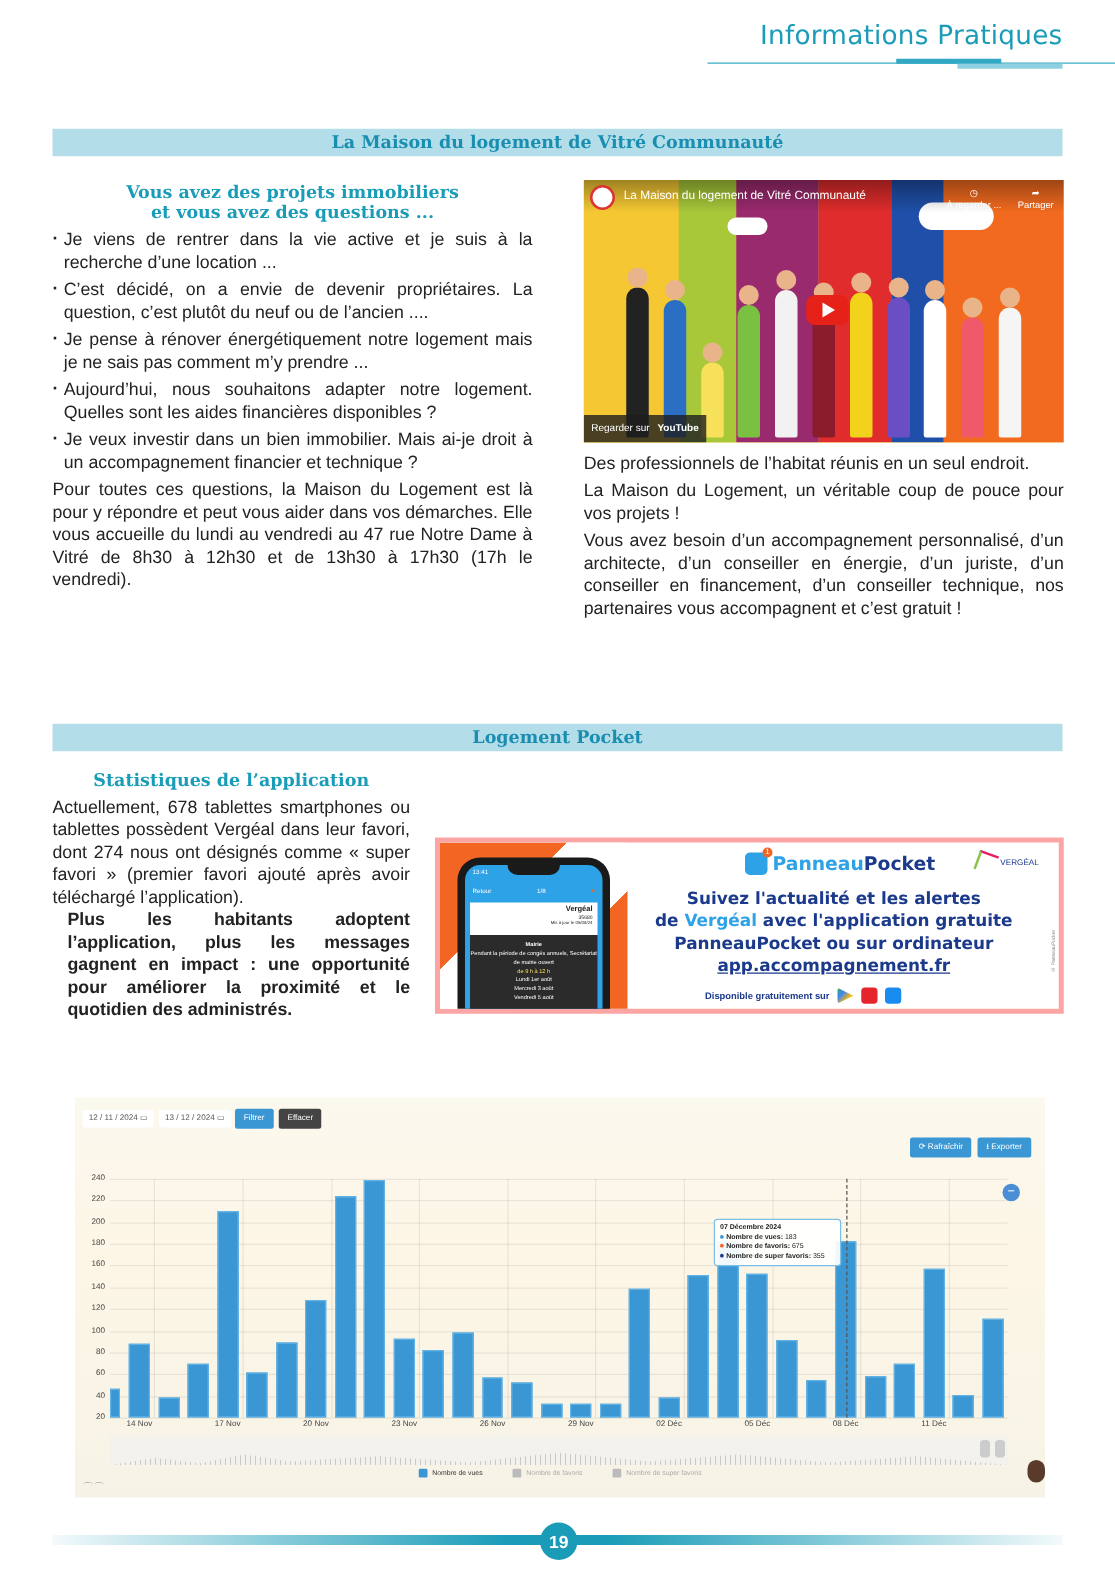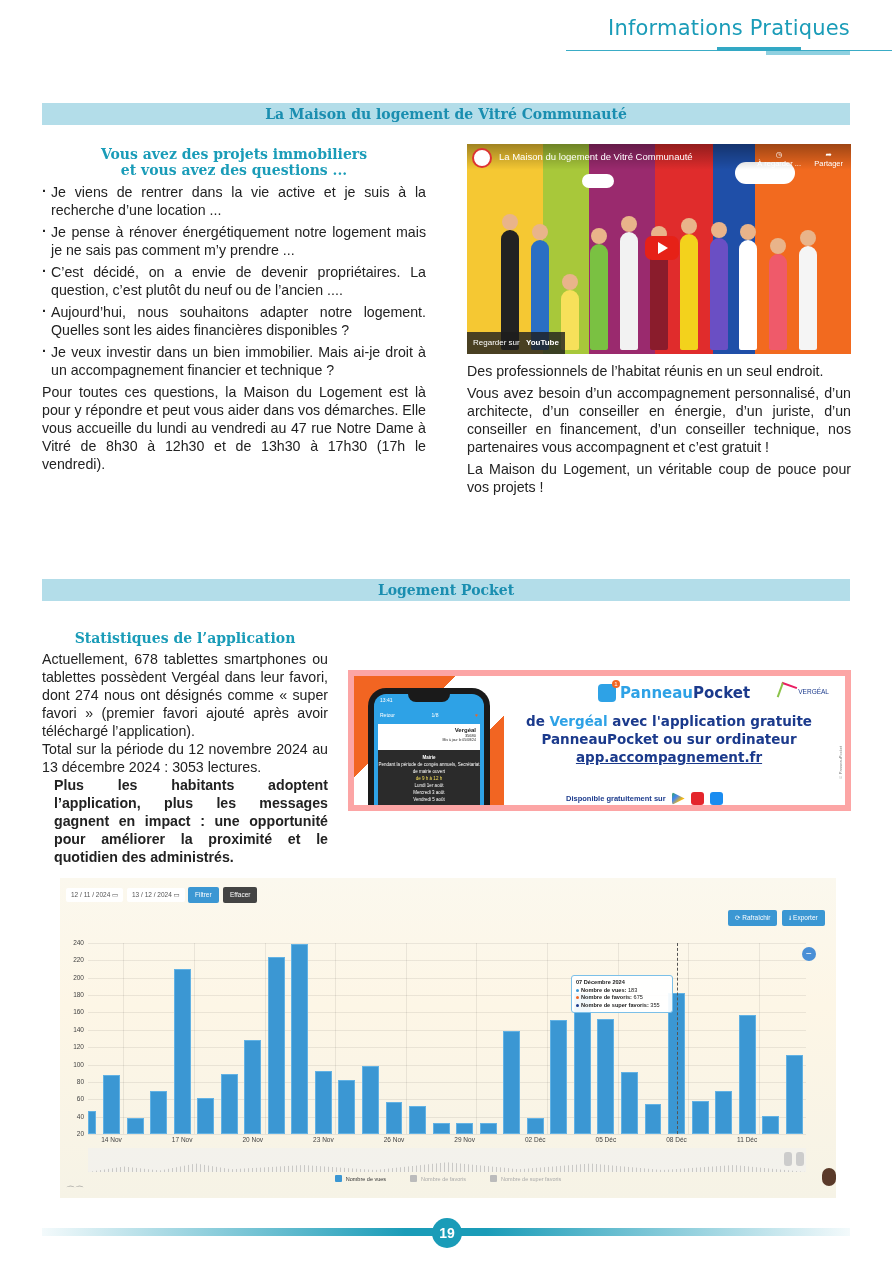--- a/index.html
+++ b/index.html
@@ -27,21 +27,21 @@
   .video-share { position: absolute; right: 8px; top: 6px; font-size: 7.5px; color: #fff; text-align: center; }
   .video-later { position: absolute; right: 50px; top: 6px; font-size: 7.5px; color: #fff; text-align: center; }
   .play-btn { position: absolute; left: 178px; top: 92px; width: 34px; height: 24px; background: #e62117; border-radius: 7px; }
   .play-btn::after { content: ""; position: absolute; left: 13px; top: 6px; border-left: 10px solid #fff; border-top: 6px solid transparent; border-bottom: 6px solid transparent; }
   .watch-on { position: absolute; left: 0; bottom: 0; width: 98px; height: 22px; background: rgba(30,30,30,0.8); color: #fff; font-size: 8px; line-height: 22px; padding-left: 6px; }
   .people { position: absolute; left: 28px; right: 28px; bottom: 4px; height: 140px; display: flex; align-items: flex-end; justify-content: space-around; }
   .person { width: 18px; border-radius: 9px 9px 2px 2px; position: relative; }
   .person::before { content: ""; position: absolute; top: -16px; left: 1px; width: 16px; height: 16px; border-radius: 50%; background: #e9b48a; }
   .cloud { position: absolute; background: #fff; border-radius: 20px; }
 
-  .banner { position: absolute; left: 348px; top: 670px; width: 503px; height: 141px; border: 6px solid #fca5a5; background: #fff; overflow: hidden; }
+  .banner { position: absolute; left: 348px; top: 670px; width: 503px; height: 141px; border: 4px solid #fca5a5; background: #fff; overflow: hidden; }
   .banner-orange { position: absolute; left: 0; top: 0; width: 150px; height: 141px; background: linear-gradient(135deg, #f26522 0 35%, #fff 35% 65%, #f26522 65%); }
   .phone { position: absolute; left: 14px; top: 12px; width: 122px; height: 140px; background: #1a1a1a; border-radius: 18px; padding: 6px; }
   .phone-screen { width: 100%; height: 100%; background: #2ea2e6; border-radius: 12px; overflow: hidden; position: relative; }
   .phone-notch { position: absolute; left: 34px; top: 0; width: 42px; height: 8px; background: #1a1a1a; border-radius: 0 0 8px 8px; }
   .phone-nav { position: absolute; top: 18px; left: 6px; right: 6px; font-size: 5px; color: #fff; display: flex; justify-content: space-between; }
   .phone-card { position: absolute; left: 4px; right: 4px; top: 30px; height: 26px; background: #fff; font-size: 6px; text-align: right; padding: 3px 4px; }
   .phone-dark { position: absolute; left: 4px; right: 4px; top: 56px; bottom: 0; background: #2b2b2b; color: #fff; font-size: 4.5px; text-align: center; padding-top: 4px; line-height: 7px; }
   .pp-logo { position: absolute; left: 244px; top: 8px; display: flex; align-items: center; gap: 4px; }
   .pp-icon { width: 18px; height: 18px; background: #2ea2e6; border-radius: 4px; position: relative; }
   .pp-icon::after { content: "1"; position: absolute; right: -4px; top: -4px; width: 8px; height: 8px; border-radius: 50%; background: #f26522; color: #fff; font-size: 6px; text-align: center; line-height: 8px; }
@@ -92,22 +92,22 @@
 
 <div class="section-band" style="top:103px;">La Maison du logement de Vitré Communauté</div>
 
 <div class="col" style="left:42px; top:146px; width:384px;">
   <div class="subhead">
     <div>Vous avez des projets immobiliers</div>
     <div>et vous avez des questions ...</div>
   </div>
   <ul class="bullets" style="margin-top:5px;">
     <li>Je viens de rentrer dans la vie active et je suis à la recherche d’une location ...</li>
+    <li>C’est décidé, on a envie de devenir propriétaires. La question, c’est plutôt du neuf ou de l’ancien ....</li>
     <li>Je pense à rénover énergétiquement notre logement mais je ne sais pas comment m’y prendre ...</li>
-    <li>C’est décidé, on a envie de devenir propriétaires. La question, c’est plutôt du neuf ou de l’ancien ....</li>
     <li>Aujourd’hui, nous souhaitons adapter notre logement. Quelles sont les aides financières disponibles ?</li>
     <li>Je veux investir dans un bien immobilier. Mais ai-je droit à un accompagnement financier et technique ?</li>
   </ul>
   <p class="para">Pour toutes ces questions, la Maison du Logement est là pour y répondre et peut vous aider dans vos démarches. Elle vous accueille du lundi au vendredi au 47 rue Notre Dame à Vitré de 8h30 à 12h30 et de 13h30 à 17h30 (17h le vendredi).</p>
 </div>
 
 <div class="video">
   <div class="stripe" style="left:0;width:76px;background:#f5c833;"></div>
   <div class="stripe" style="left:76px;width:46px;background:#a8c83a;"></div>
   <div class="stripe" style="left:122px;width:66px;background:#9a2a6e;"></div>
@@ -142,30 +142,29 @@
   </div>
   <div class="play-btn"></div>
   <div class="watch-on">
     <span>Regarder sur</span>
     <span style="font-weight:bold;margin-left:4px;">YouTube</span>
   </div>
 </div>
 
 <div class="col" style="left:467px; top:362px; width:384px;">
   <p class="para">Des professionnels de l’habitat réunis en un seul endroit.</p>
+  <p class="para">La Maison du Logement, un véritable coup de pouce pour vos projets !</p>
   <p class="para">Vous avez besoin d’un accompagnement personnalisé, d’un architecte, d’un conseiller en énergie, d’un juriste, d’un conseiller en financement, d’un conseiller technique, nos partenaires vous accompagnent et c’est gratuit !</p>
-  <p class="para">La Maison du Logement, un véritable coup de pouce pour vos projets !</p>
 </div>
 
 <div class="section-band" style="top:579px;">Logement Pocket</div>
 
-<div class="col" style="left:42px; top:630px; width:286px; line-height:18px;">
+<div class="col" style="left:42px; top:617px; width:286px; line-height:18px;">
   <div class="subhead" style="margin-bottom:4px;">Statistiques de l’application</div>
   <p class="para" style="margin-bottom:0;">Actuellement, 678 tablettes smartphones ou tablettes possèdent Vergéal dans leur favori, dont 274 nous ont désignés comme « super favori » (premier favori ajouté après avoir téléchargé l’application).</p>
-  <p class="para" style="margin-bottom:0;">Total sur la période du 12 novembre 2024 au 13 décembre 2024 : 3053 lectures.</p>
   <p class="para bold">Plus les habitants adoptent l’application, plus les messages gagnent en impact : une opportunité pour améliorer la proximité et le quotidien des administrés.</p>
 </div>
 
 <div class="banner">
   <div class="banner-orange"></div>
   <div class="phone">
     <div class="phone-screen">
       <div class="phone-notch"></div>
       <div style="position:absolute;left:6px;top:3px;font-size:5px;color:#fff;">13:41</div>
       <div class="phone-nav">
@@ -187,20 +186,21 @@
         <div>Vendredi 5 août</div>
       </div>
     </div>
   </div>
   <div class="pp-logo">
     <div class="pp-icon"></div>
     <div class="pp-name"><span class="blue">Panneau</span><span>Pocket</span></div>
   </div>
   <div class="vergeal"><span class="vergeal-mark"></span><span>VERGÉAL</span></div>
   <div class="pp-text">
+    <div>Suivez l'actualité et les alertes</div>
     <div><span>de </span><span class="vg">Vergéal</span><span> avec l'application gratuite</span></div>
     <div>PanneauPocket ou sur ordinateur</div>
     <div class="url">app.accompagnement.fr</div>
   </div>
   <div class="pp-avail">
     <span>Disponible gratuitement sur</span>
     <span class="store" style="background:linear-gradient(135deg,#34a853,#4285f4,#fbbc05,#ea4335);clip-path:polygon(0 0,100% 50%,0 100%);"></span>
     <span class="store" style="background:#e4262c;"></span>
     <span class="store" style="background:#1a8cf0;"></span>
   </div>

